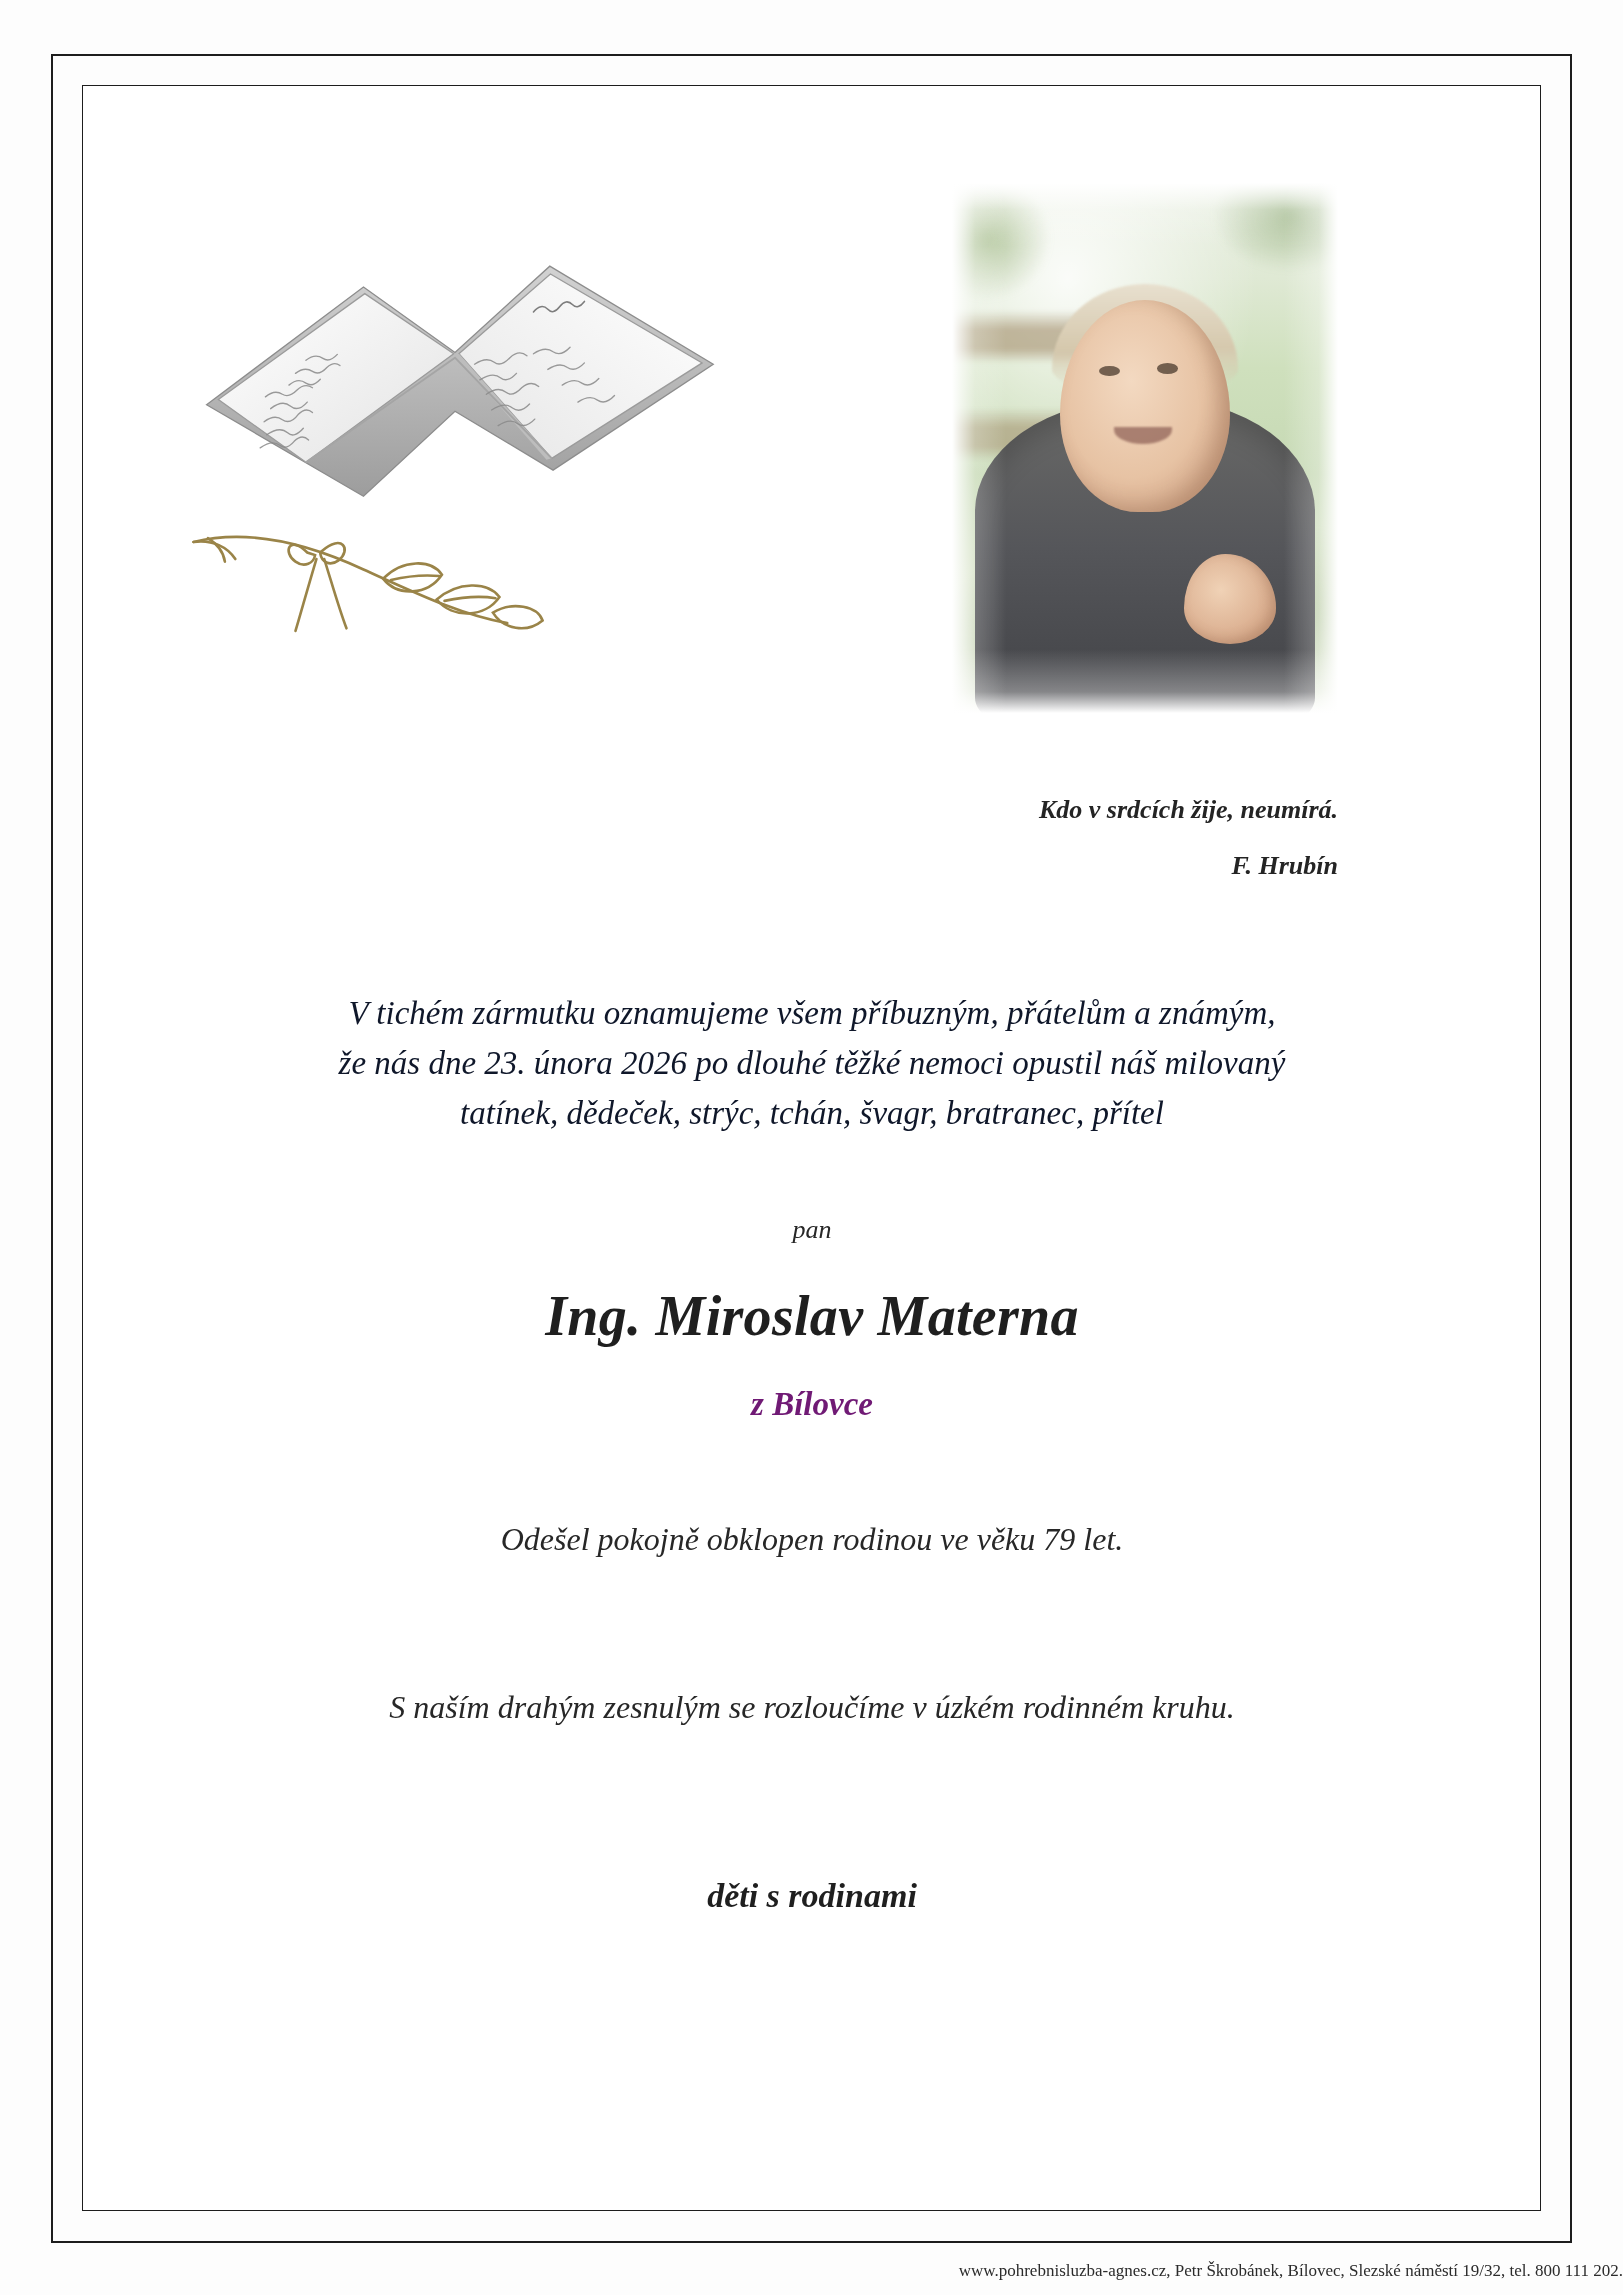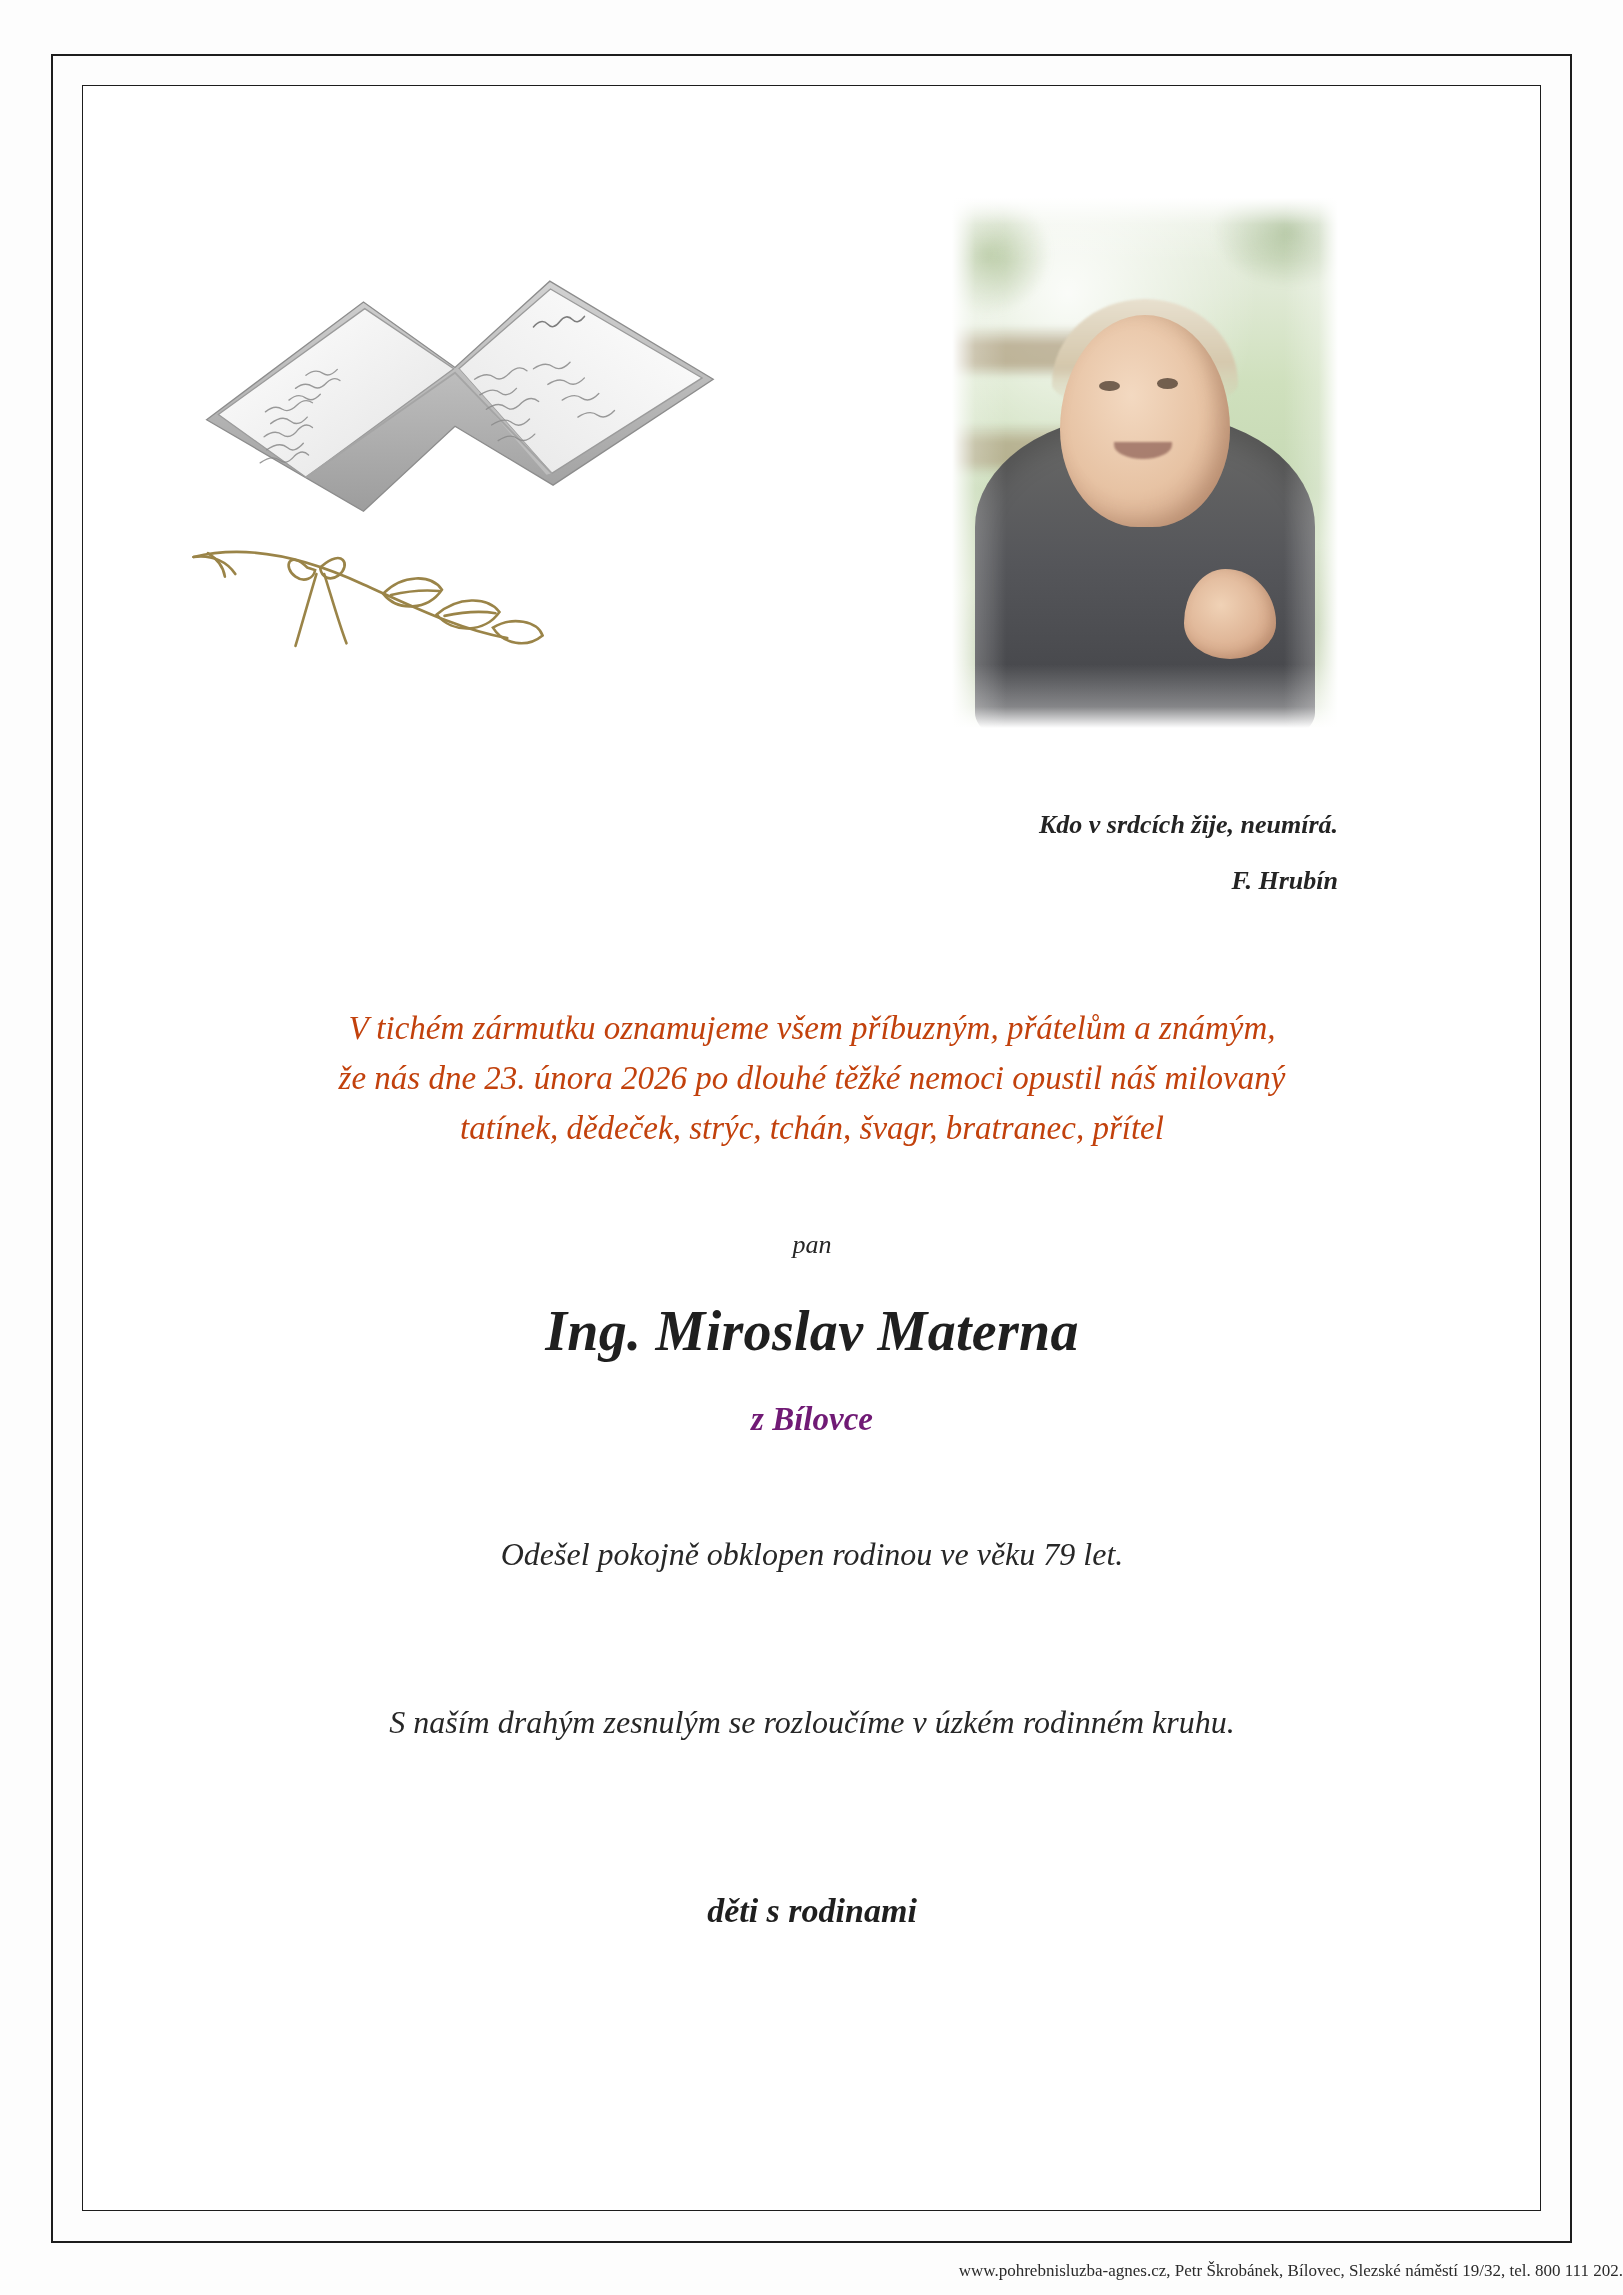--- a/index.html
+++ b/index.html
@@ -41,21 +41,21 @@
     width: 1459px;
     height: 2126px;
     border: 1.3px solid #1d1d1d;
     box-sizing: border-box;
     background: #ffffff;
   }
 
   .content {
     position: absolute;
     left: 82px;
-    top: 93px;
+    top: 78px;
     width: 1289px;
     height: 2126px;
     box-sizing: border-box;
   }
 
   
   .book-art {
     position: absolute;
     left: 85px;
     top: 111px;
@@ -219,21 +219,21 @@
     position: absolute;
     left: 92px;
     top: 910px;
     width: 1276px;
     text-align: center;
   }
   .announce {
     font-style: italic;
     font-size: 33px;
     line-height: 1.52;
-    color: #c2410c;
+    color: #0f172a;
   }
   .pan {
     margin-top: 77px;
     font-style: italic;
     font-size: 26px;
     color: #272727;
   }
   .name {
     margin-top: 39px;
     font-style: italic;

